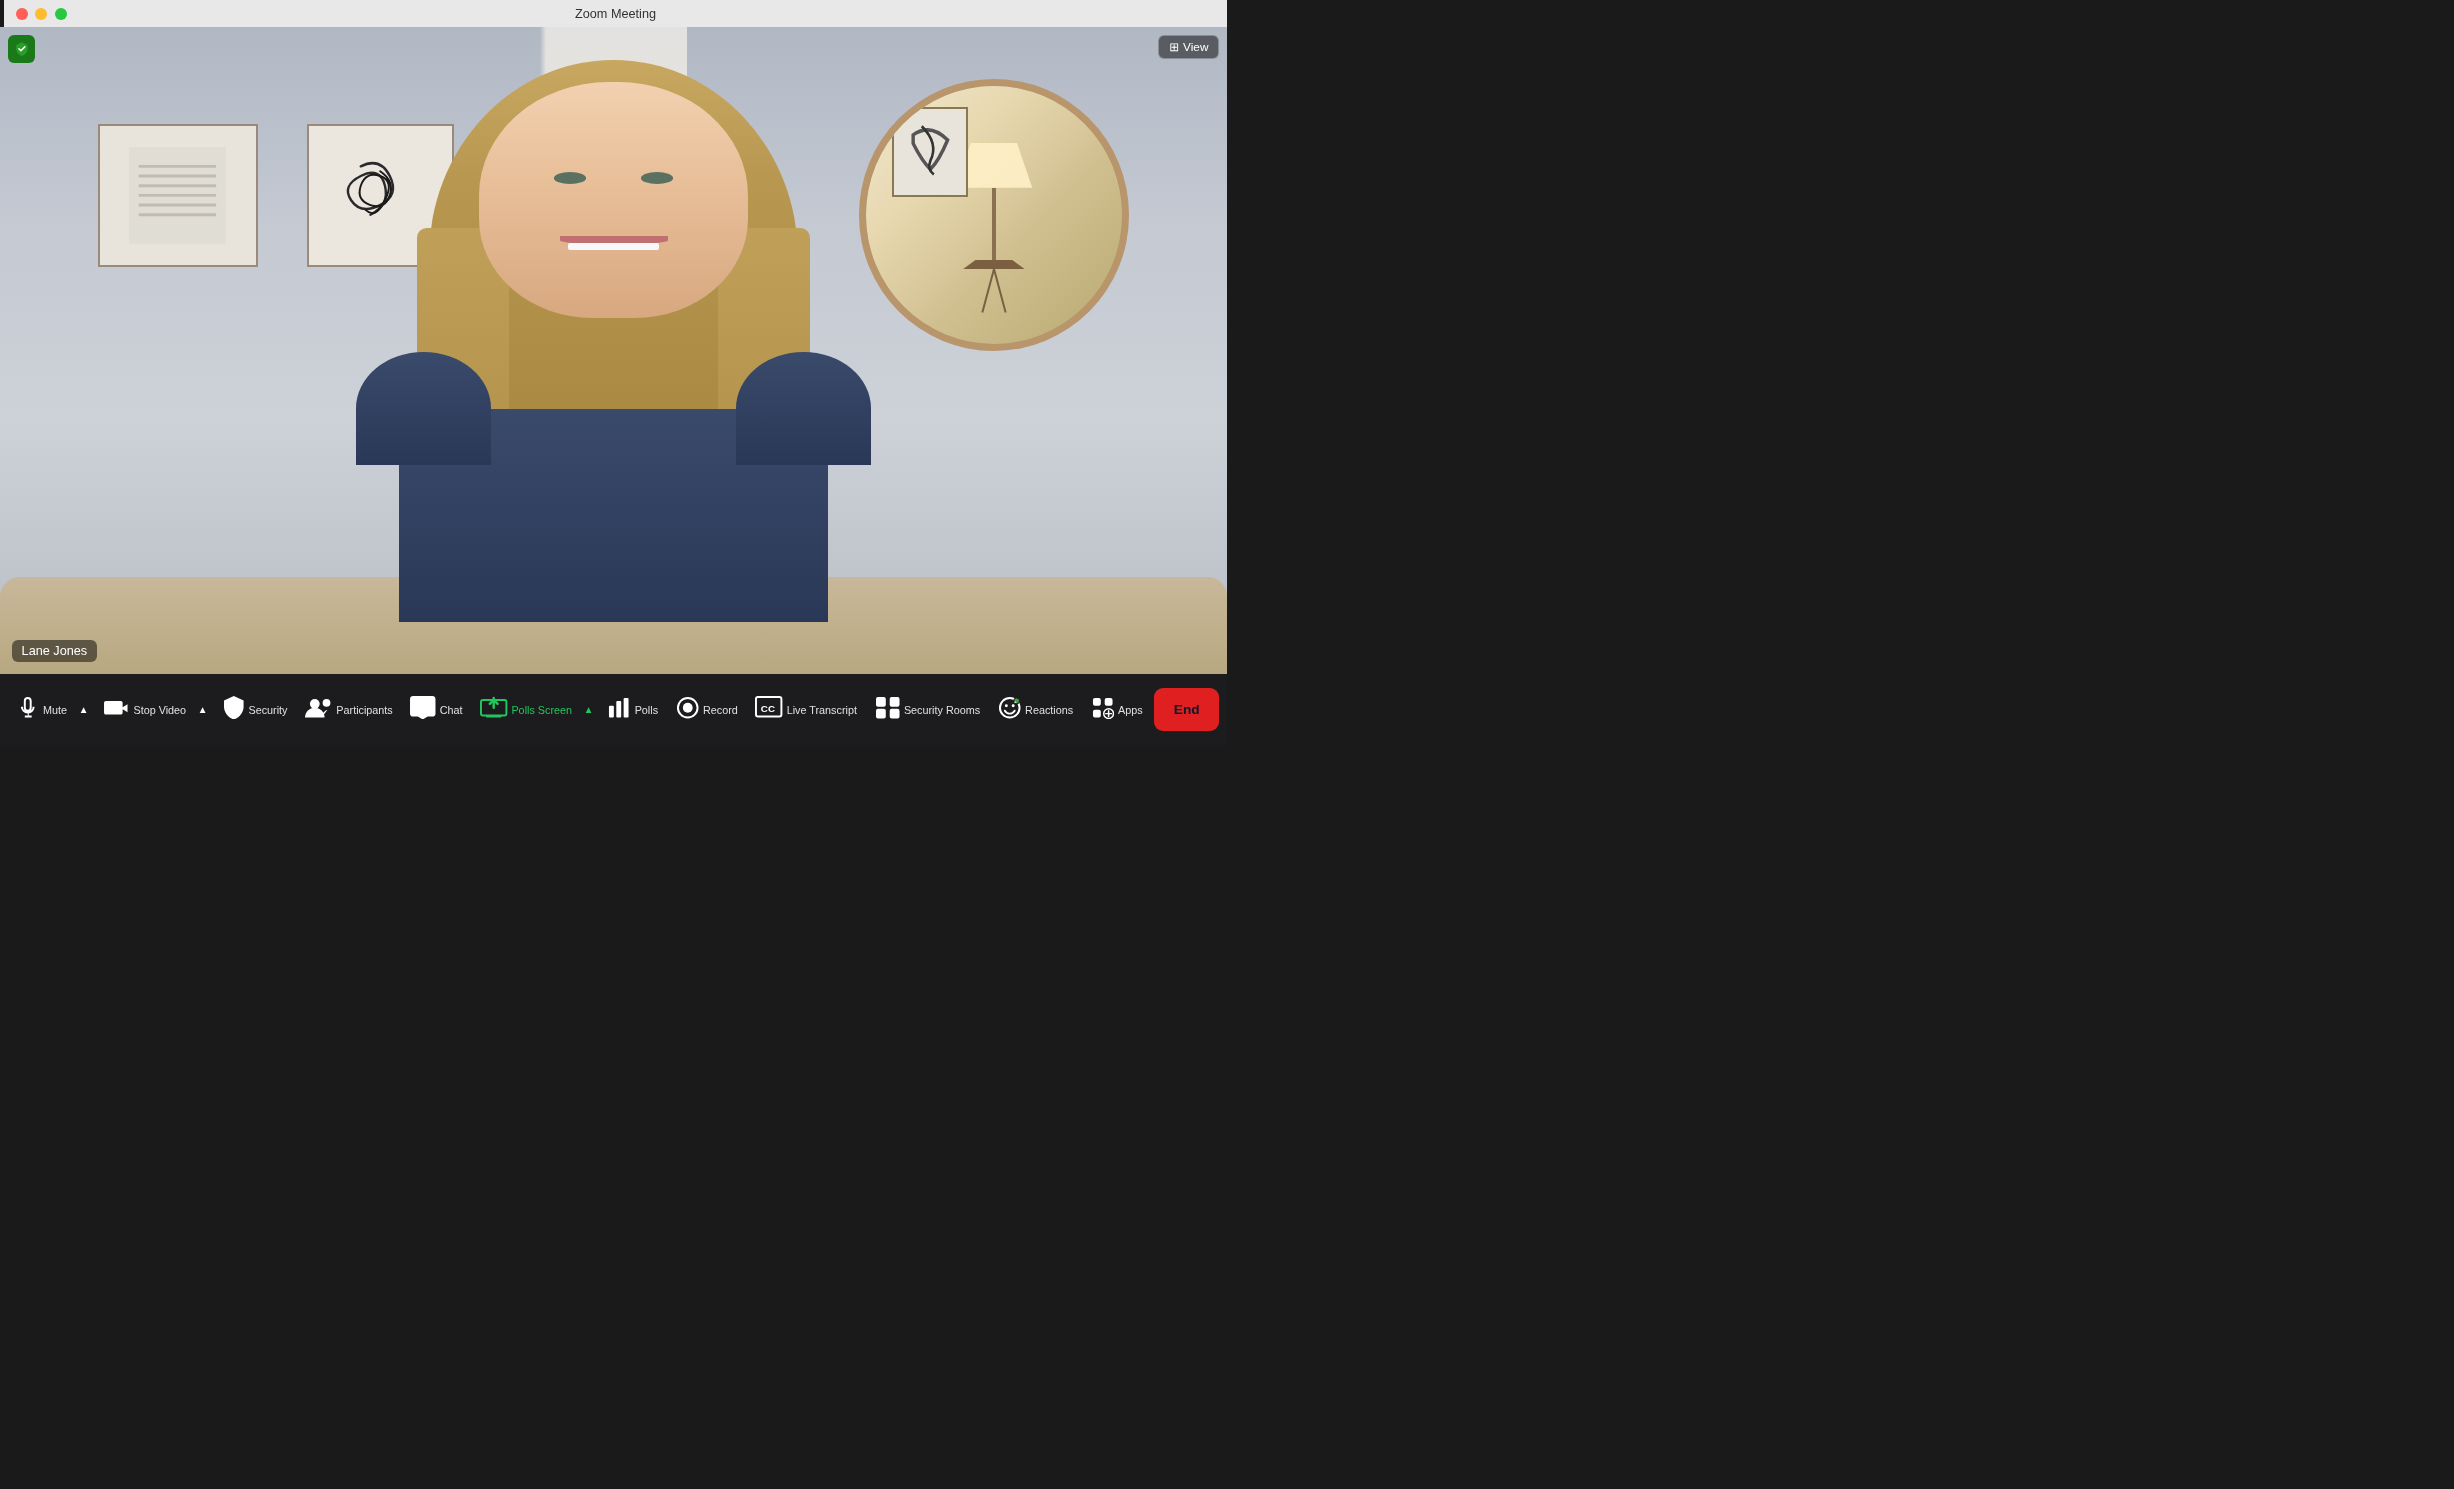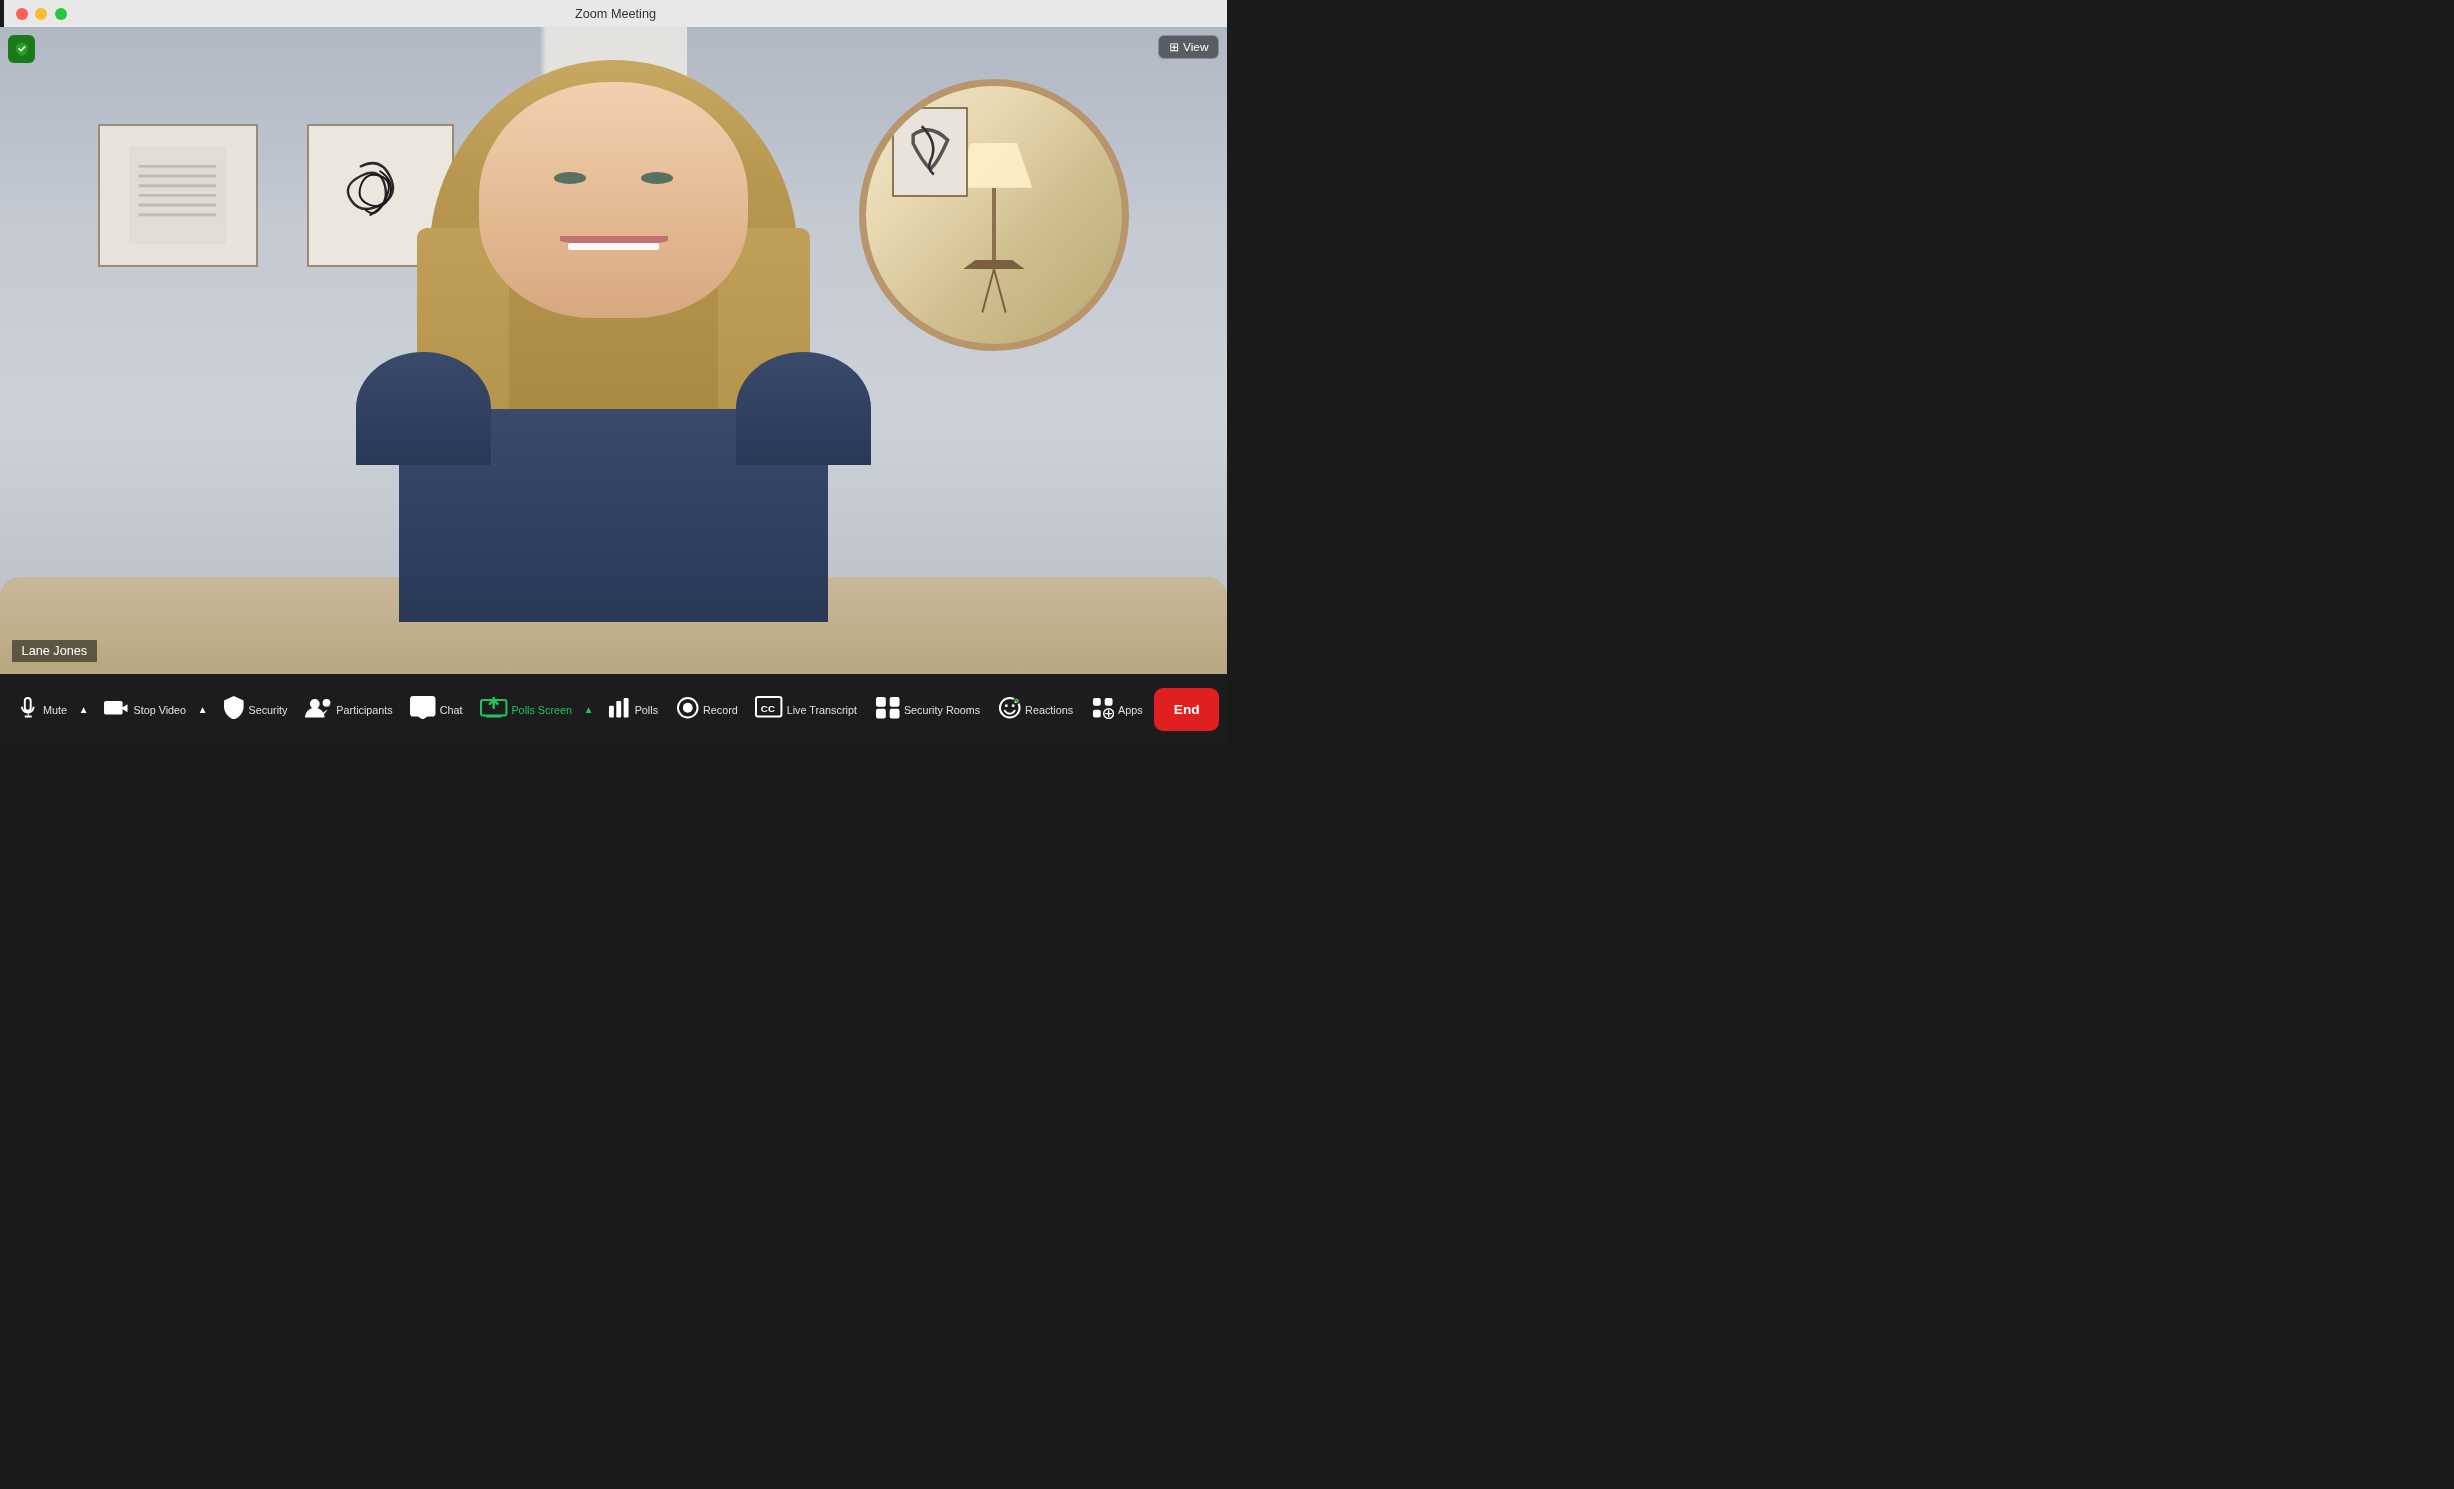--- a/index.html
+++ b/index.html
@@ -102,21 +102,21 @@
 
     
     .participant-name {
       position: absolute;
       bottom: 11.8px;
       left: 11.8px;
       background: rgba(0,0,0,0.5);
       color: white;
       font-size: 12.7px;
       padding: 3.9px 9.8px;
-      border-radius: 1px;
+      border-radius: 6px;
       font-weight: 400;
     }
 
     
     .security-badge {
       position: absolute;
       top: 7.8px;
       left: 7.8px;
       width: 27.4px;
       height: 27.4px;
@@ -226,21 +226,21 @@
       font-size: 9.8px;
     }
 
     .btn-with-chevron {
       display: flex;
       align-items: center;
     }
 
     .end-btn {
       background: #e02020;
-      color: #ffffff;
+      color: #0f172a;
       border: none;
       border-radius: 9px;
       padding: 9.8px 19.6px;
       font-size: 13.7px;
       font-weight: 600;
       cursor: pointer;
       height: 43px;
     }
 
     

